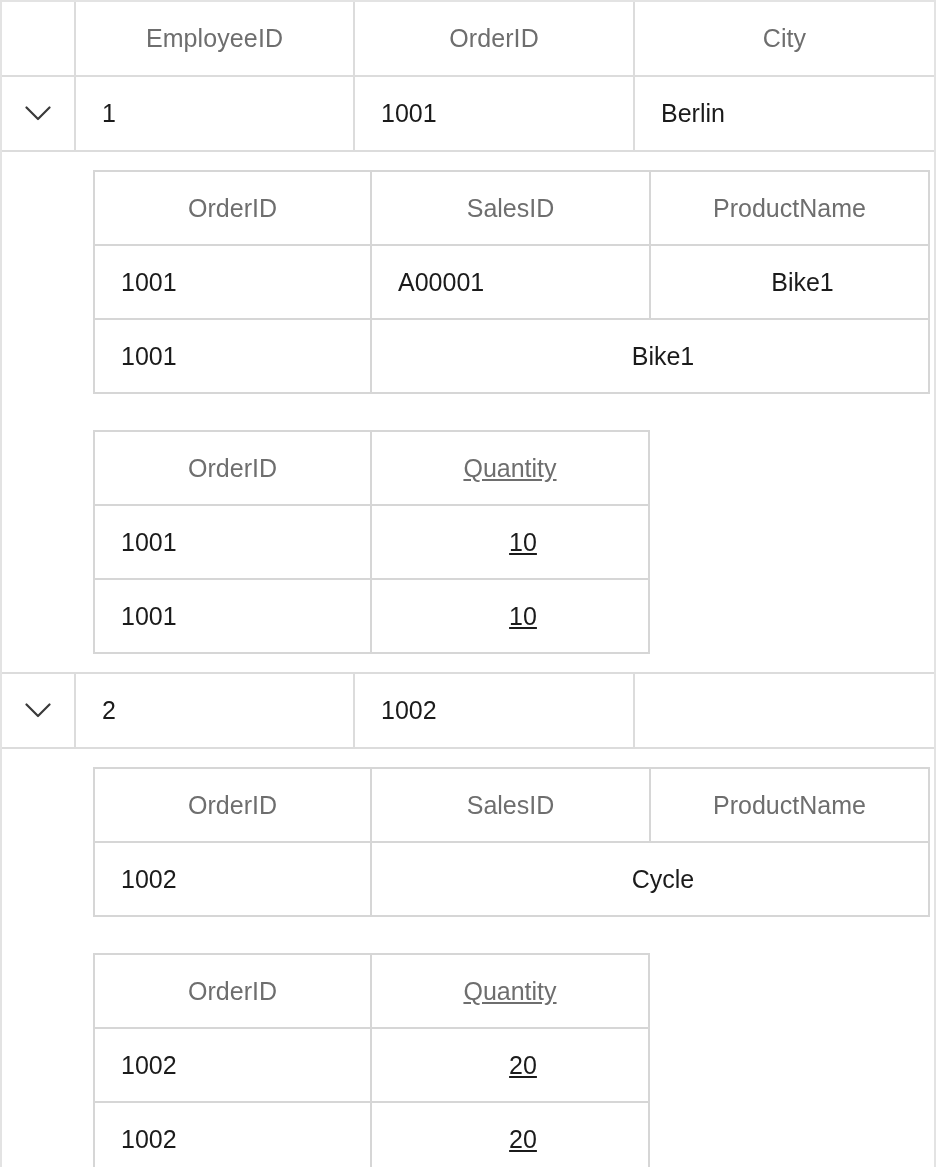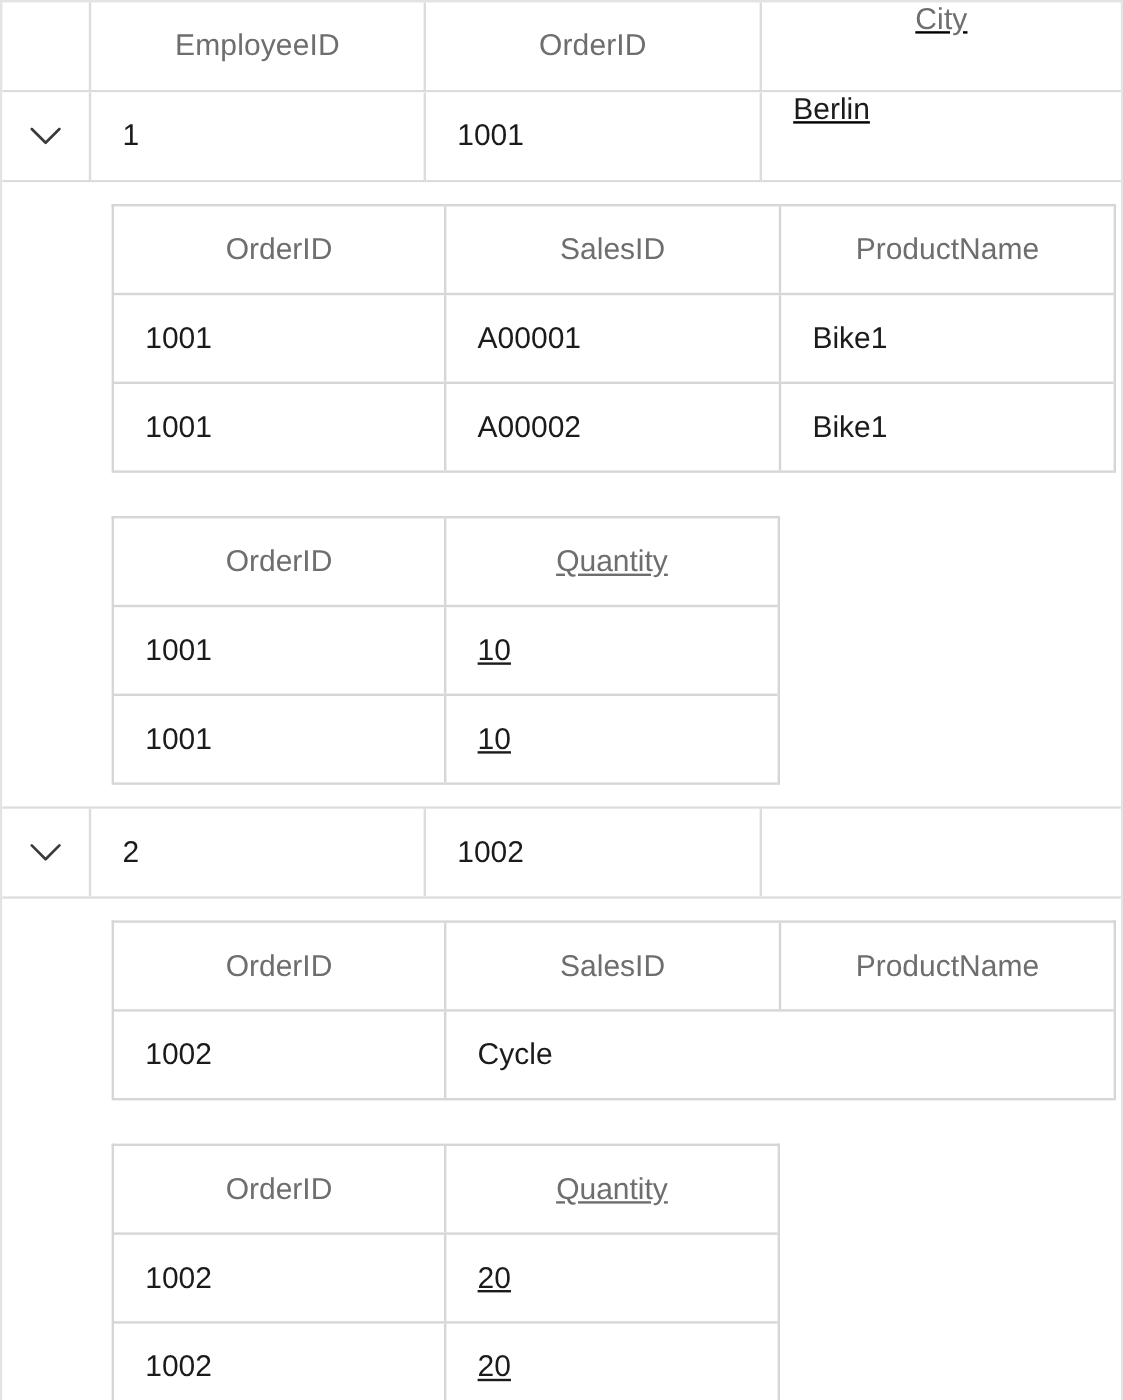--- a/index.html
+++ b/index.html
@@ -65,21 +65,21 @@
     flex: 0 0 280px;
     box-sizing: border-box;
     border-right: 2px solid #dcdcdc;
     display: flex;
     align-items: center;
   }
   .col-city {
     flex: 1 1 auto;
     box-sizing: border-box;
     display: flex;
-    text-decoration: underline;
+    align-items: center;
   }
 
   .hdr-text {
     width: 100%;
     text-align: center;
     font-size: 25px;
     color: #6e6e6e;
     letter-spacing: 0.1px;
   }
   .cell-text {
@@ -138,21 +138,21 @@
     display: flex;
     align-items: center;
     font-size: 25px;
     color: #1b1b1b;
     padding: 0 0 0 26px;
     border-right: 2px solid #d6d6d6;
     overflow: hidden;
     white-space: nowrap;
   }
   .nested-row.header .ncell { padding: 0; }
-  .ncell:last-child { border-right: none; }
+  .ncell:last-child { border-right: none; justify-content: center; }
 
   .nested-table.w-sales .ncell.c0 { width: 277px; flex: 0 0 277px; }
   .nested-table.w-sales .ncell.c1 { width: 279px; flex: 0 0 279px; text-align: center; }
   .nested-table.w-sales .ncell.c2 { flex: 1 1 auto; }
 
   .nested-table.w-qty .ncell.c0 { width: 277px; flex: 0 0 277px; }
   .nested-table.w-qty .ncell.c1 { flex: 1 1 auto; text-decoration: underline; }
 </style>
 </head>
 <body>
@@ -213,23 +213,20 @@
             <span>A00001</span>
           </div>
         <div class="ncell c2">
             <span>Bike1</span>
           </div>
       </div>
       <div class="nested-row">
         <div class="ncell c0">
             <span>1001</span>
           </div>
-        <div class="ncell c1">
-            <span>A00002</span>
-          </div>
         <div class="ncell c2">
             <span>Bike1</span>
           </div>
       </div>
     </div>
 
     <div class="nested-table w-qty">
       <div class="nested-row header">
         <div class="ncell c0">
           <span>OrderID</span>

